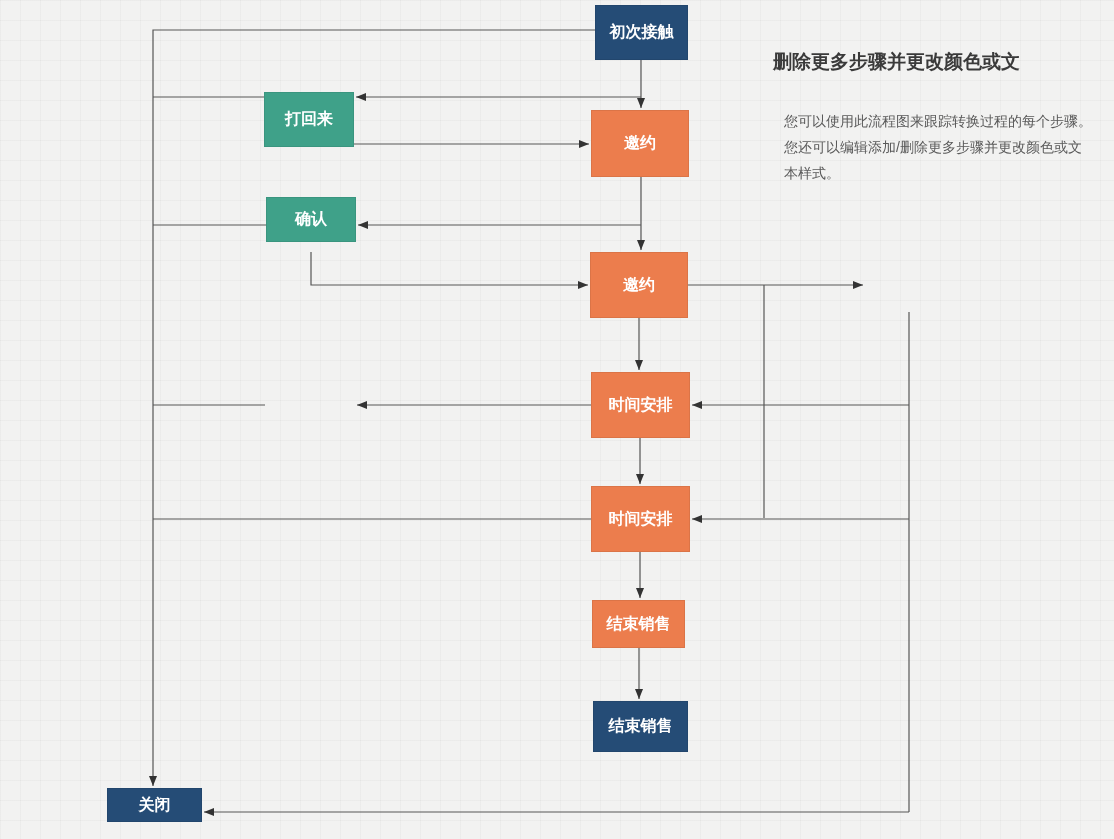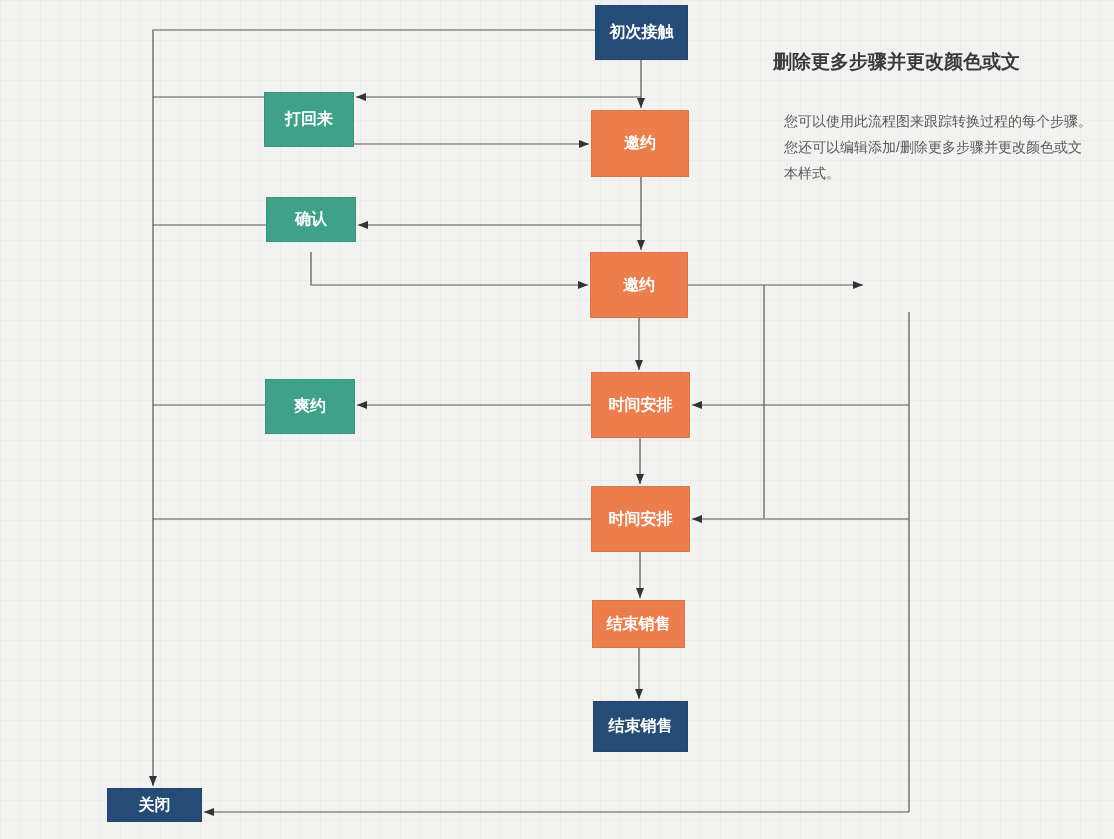--- a/index.html
+++ b/index.html
@@ -86,23 +86,20 @@
 
   <div class="node" style="left: 266px; top: 197px; width: 90px; height: 45px; background-color: rgb(63, 161, 137);">
     <span>确认</span>
   </div>
 
   <div class="node" style="left: 590px; top: 252px; width: 98px; height: 66px; background-color: rgb(236, 125, 77);">
     <span>邀约</span>
   </div>
 
 
-  <div class="node" style="left: 265px; top: 379px; width: 90px; height: 55px; background-color: rgb(63, 161, 137);">
-    <span>爽约</span>
-  </div>
 
   <div class="node" style="left: 591px; top: 372px; width: 99px; height: 66px; background-color: rgb(236, 125, 77);">
     <span>时间安排</span>
   </div>
 
   <div class="node" style="left: 591px; top: 486px; width: 99px; height: 66px; background-color: rgb(236, 125, 77);">
     <span>时间安排</span>
   </div>
 
   <div class="node" style="left: 592px; top: 600px; width: 93px; height: 48px; background-color: rgb(236, 125, 77);">

